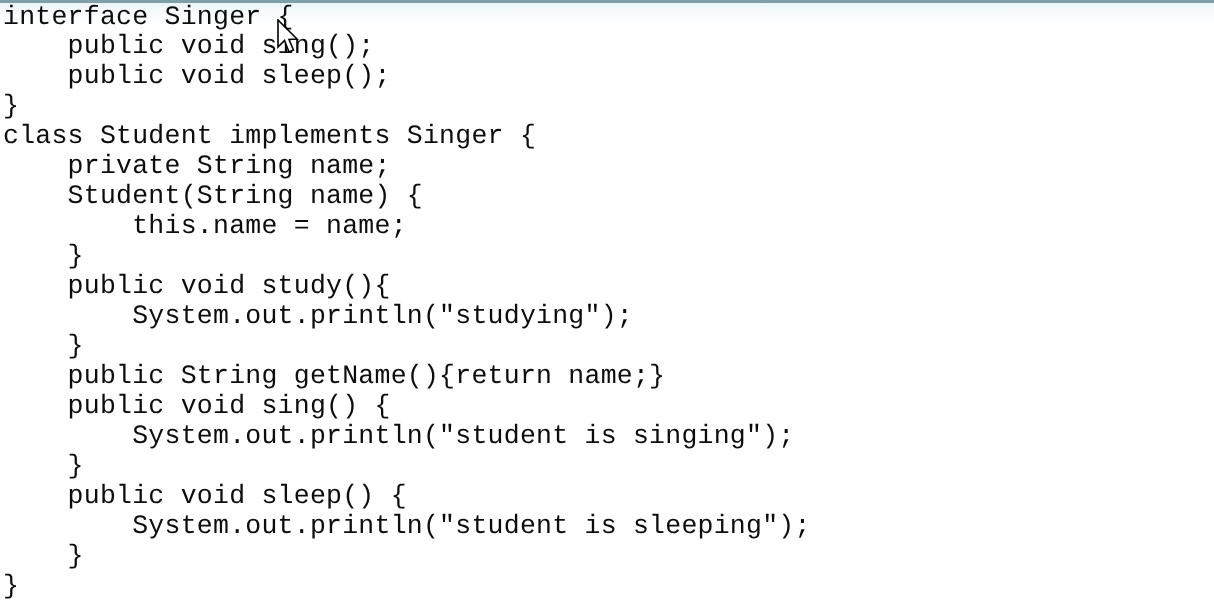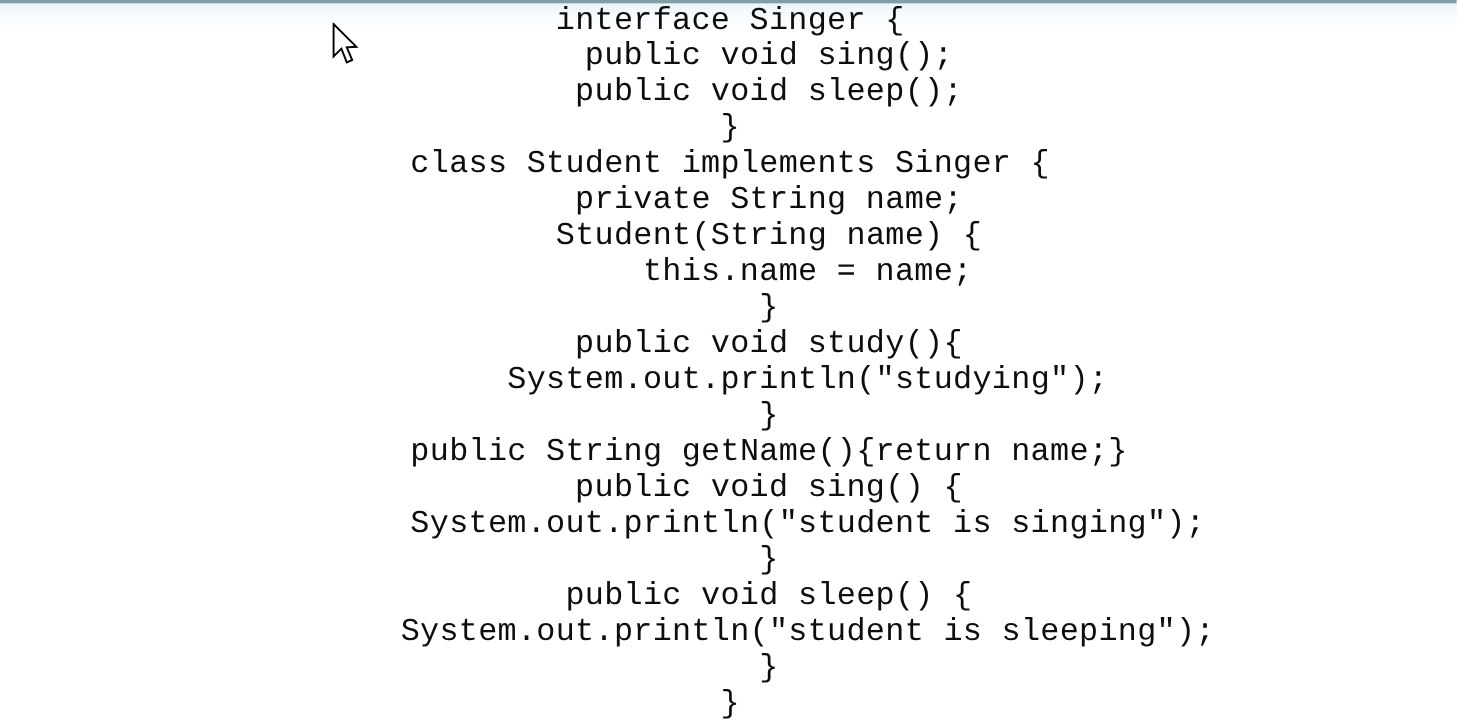--- a/index.html
+++ b/index.html
@@ -14,21 +14,20 @@
     overflow: hidden;
     position: relative;
   }
 
   #slide {
     position: relative;
     width: 1214px;
     height: 601px;
     background: #ffffff;
     overflow: hidden;
-    text-align: center;
   }
 
   
   #top-rule {
     position: absolute;
     left: 0;
     top: 0;
     width: 1214px;
     height: 3px;
     background: #7f9ea7;

